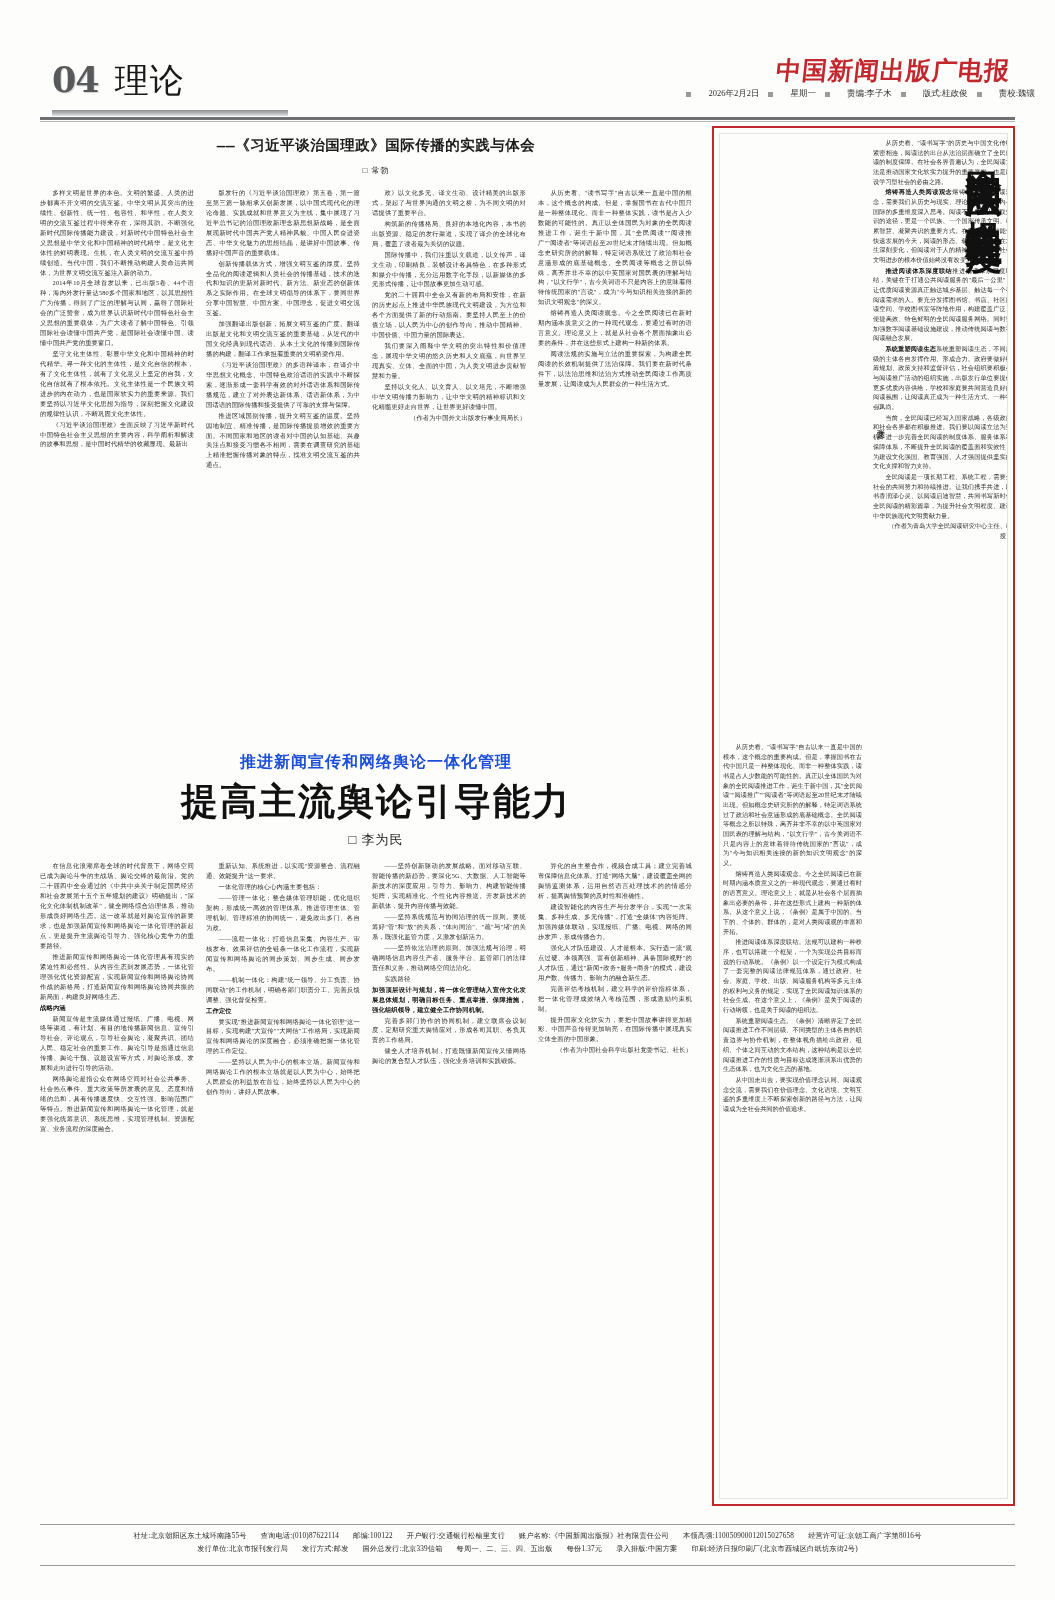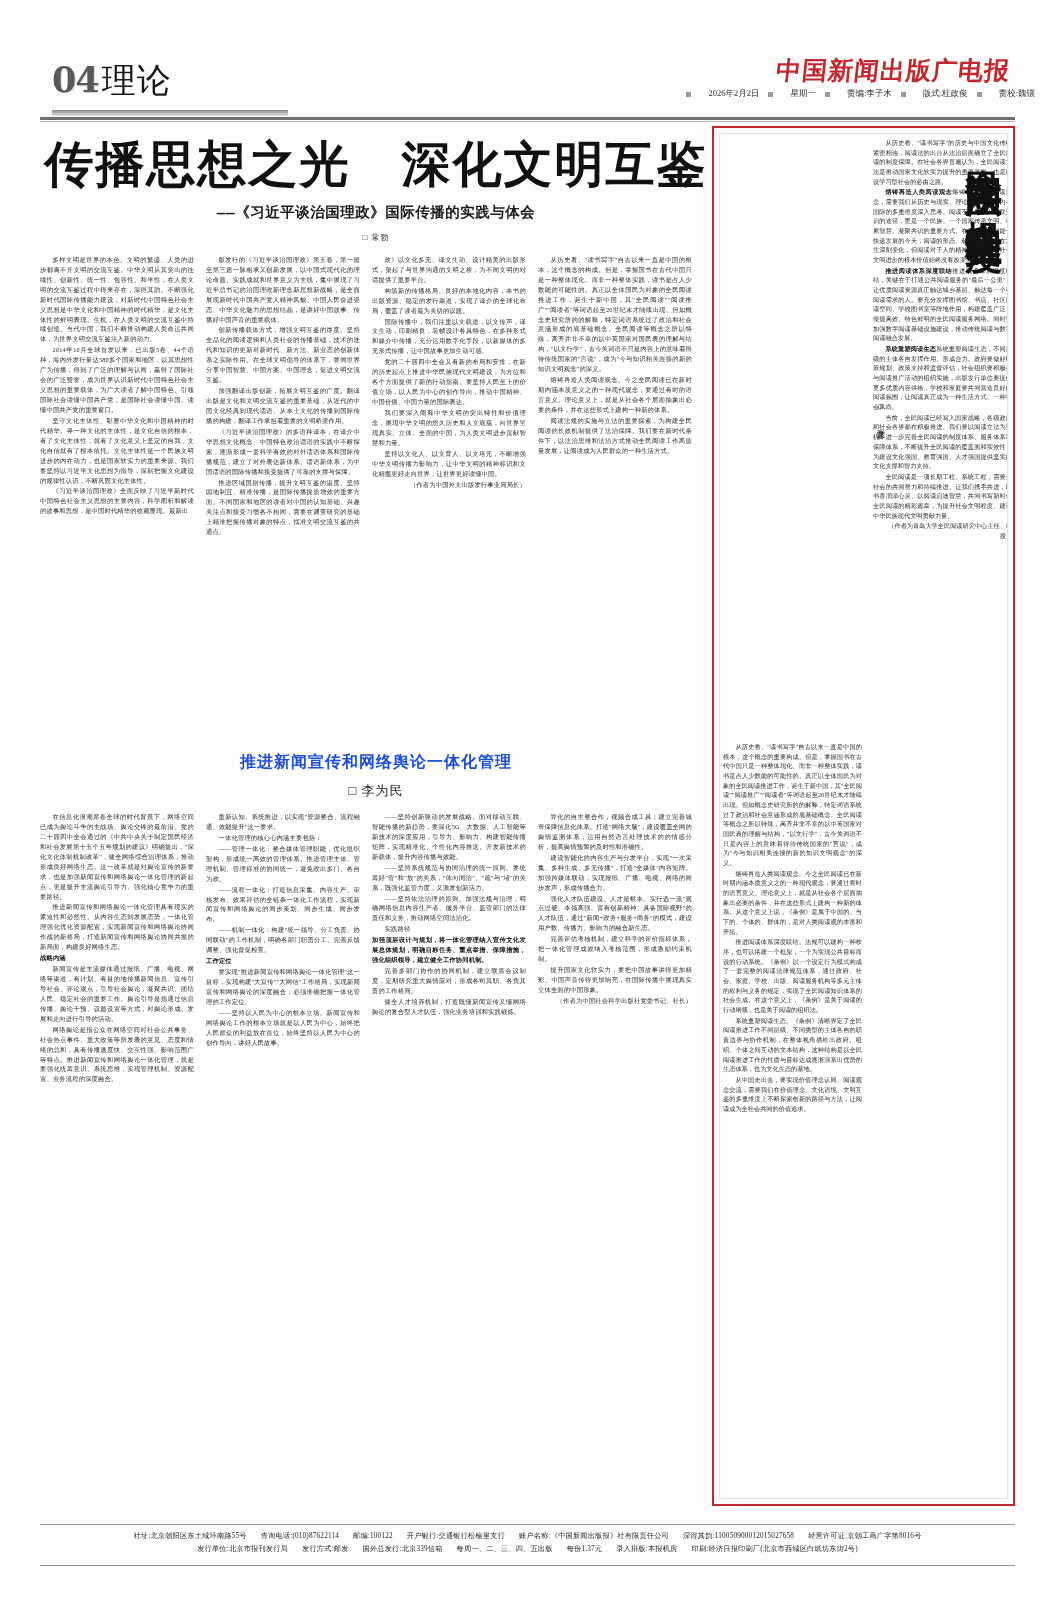--- a/index.html
+++ b/index.html
@@ -27,21 +27,21 @@
     position: absolute;
     left: 0; top: 0;
     width: 1055px;
     height: 122px;
   }
   .folio {
     position: absolute;
     left: 52px; top: 62px;
     display: flex;
     align-items: flex-end;
-    gap: 3px;
+    gap: 16px;
   }
   .folio-num {
     font-family: "DejaVu Serif", serif;
     font-weight: 700;
     font-size: 35px;
     line-height: 1;
     color: #58595b;
     letter-spacing: -1px;
     text-shadow: 1px 1px 0 #d8d8d8;
   }
@@ -322,21 +322,20 @@
         <i class="issue-sq"></i>
         <span>责校:魏镶</span>
       </span>
     </div>
 
     <div class="masthead-bottom-rule"></div>
     <div class="masthead-bottom-rule2"></div>
   </div>
 
   <div class="art1">
-    <div class="art1-title">传播思想之光　深化文明互鉴</div>
     <div class="art1-sub">——《习近平谈治国理政》国际传播的实践与体会</div>
     <div class="art1-byline">□ 常勃</div>
 
     <div class="art1-cols">
       <div class="col body-col">
         <p>多样文明是世界的本色。文明的繁盛、人类的进步都离不开文明的交流互鉴。中华文明从其突出的连续性、创新性、统一性、包容性、和平性，在人类文明的交流互鉴过程中得来存在，深得其韵。不断强化新时代国际传播能力建设，对新时代中国特色社会主义思想是中华文化和中国精神的时代精华，是文化主体性的鲜明表现。生机，在人类文明的交流互鉴中持续创造。当代中国，我们不断推动构建人类命运共同体，为世界文明交流互鉴注入新的动力。</p>
         <p>2014年10月全球首发以来，已出版5卷、44个语种，海内外发行量达580多个国家和地区，以其思想性广为传播，得到了广泛的理解与认同，赢得了国际社会的广泛赞誉，成为世界认识新时代中国特色社会主义思想的重要载体，为广大读者了解中国特色、引领国际社会读懂中国共产党，是国际社会读懂中国、读懂中国共产党的重要窗口。</p>
         <p><span class="sub-h"></span><span>坚守文化主体性、彰显中华文化和中国精神的时代精华。寻一种文化的主体性，是文化自信的根本，有了文化主体性，就有了文化意义上坚定的自我，文化自信就有了根本依托。文化主体性是一个民族文明进步的内在动力，也是国家软实力的重要来源。我们要坚持以习近平文化思想为指导，深刻把握文化建设的规律性认识，不断巩固文化主体性。</span></p>
         <p>《习近平谈治国理政》全面反映了习近平新时代中国特色社会主义思想的主要内容，科学阐析和解读的故事和思想，是中国时代精华的收藏显现。最新出</p>
       </div>
@@ -359,20 +358,21 @@
       <div class="col body-col">
         <p>从历史看、"读书写字"自古以来一直是中国的根本，这个概念的构成。但是，掌握国书在古代中国只是一种整体现化、而非一种整体实践，读书是占人少数能的可能性的。真正以全体国民为对象的全民阅读推进工作，诞生于新中国，其"全民阅读""阅读推广""阅读者"等词语起至20世纪末才陆续出现。但如概念史研究所的的解释，特定词语系统过了政治和社会意涵形成的底基础概念。全民阅读等概念之所以特殊，高齐并非不幸的以中英国家对国民表的理解与结构，"以文行学"，古今关词语不只是内容上的意味着得待传统国家的"言说"，成为"今与知识相关连接的新的知识文明观念"的深义。</p>
         <p>熔铸再造人类阅读观念。今之全民阅读已在新时期内涵本质意义之的一种现代观念，要通过有时的语言意义。理论意义上，就是从社会各个层面抽象出必要的条件，并在这些形式上建构一种新的体系。</p>
         <p>阅读法规的实施与立法的重要探索，为构建全民阅读的长效机制提供了法治保障。我们要在新时代条件下，以法治思维和法治方式推动全民阅读工作高质量发展，让阅读成为人民群众的一种生活方式。</p>
       </div>
     </div>
   </div>
 
   <div class="art2">
     <div class="art2-kicker">推进新闻宣传和网络舆论一体化管理</div>
+    <div class="art2-title">提高主流舆论引导能力</div>
     <div class="art2-byline">□ 李为民</div>
 
     <div class="art2-cols">
       <div class="col body-col">
         <p>在信息化浪潮席卷全球的时代背景下，网络空间已成为舆论斗争的主战场、舆论交锋的最前沿。党的二十届四中全会通过的《中共中央关于制定国民经济和社会发展第十五个五年规划的建议》明确提出，"深化文化体制机制改革"，健全网络综合治理体系，推动形成良好网络生态。这一改革就是对舆论宣传的新要求，也是加强新闻宣传和网络舆论一体化管理的新起点，更是提升主流舆论引导力、强化核心竞争力的重要路径。</p>
         <p>推进新闻宣传和网络舆论一体化管理具有现实的紧迫性和必然性。从内容生态到发展态势，一体化管理强化优化资源配置，实现新闻宣传和网络舆论协同作战的新格局，打造新闻宣传和网络舆论协同共振的新局面，构建良好网络生态。</p>
         <p class="sub-h" style="text-indent:0">战略内涵</p>
         <p>新闻宣传是主流媒体通过报纸、广播、电视、网络等渠道，有计划、有目的地传播新闻信息、宣传引导社会、评论观点，引导社会舆论，凝聚共识、团结人民、稳定社会的重要工作。舆论引导是指通过信息传播、舆论干预、议题设置等方式，对舆论形成、发展和走向进行引导的活动。</p>
         <p>网络舆论是指公众在网络空间对社会公共事务、社会热点事件、重大政策等所发表的意见、态度和情绪的总和，具有传播速度快、交互性强、影响范围广等特点。推进新闻宣传和网络舆论一体化管理，就是要强化统筹意识、系统思维，实现管理机制、资源配置、业务流程的深度融合。</p>
       </div>
@@ -435,28 +435,28 @@
   </div>
 
   <div class="footer-rule-top"></div>
   <div class="footer">
     <div class="frow">
       <span>社址:北京朝阳区东土城环南路55号</span><i class="fsep"></i>
       <span>查询电话:(010)87622114</span><i class="fsep"></i>
       <span>邮编:100122</span><i class="fsep"></i>
       <span>开户银行:交通银行松榆里支行</span><i class="fsep"></i>
       <span>账户名称:《中国新闻出版报》社有限责任公司</span><i class="fsep"></i>
-      <span>深得其韵:110050900012015027658</span><i class="fsep"></i>
+      <span>本领高强:110050900012015027658</span><i class="fsep"></i>
       <span>经营许可证:京朝工商广字第8016号</span>
     </div>
     <div class="frow">
       <span>发行单位:北京市报刊发行局</span><i class="fsep"></i>
       <span>发行方式:邮发</span><i class="fsep"></i>
       <span>国外总发行:北京339信箱</span><i class="fsep"></i>
       <span>每周一、二、三、四、五出版</span><i class="fsep"></i>
       <span>每份1.37元</span><i class="fsep"></i>
-      <span>录入排版:本报机房</span><i class="fsep"></i>
+      <span>录入排版:中国方案</span><i class="fsep"></i>
       <span>印刷:经济日报印刷厂(北京市西城区白纸坊东街2号)</span>
     </div>
   </div>
   <div class="footer-rule-bot"></div>
 
 </div>
 
 </body></html>

